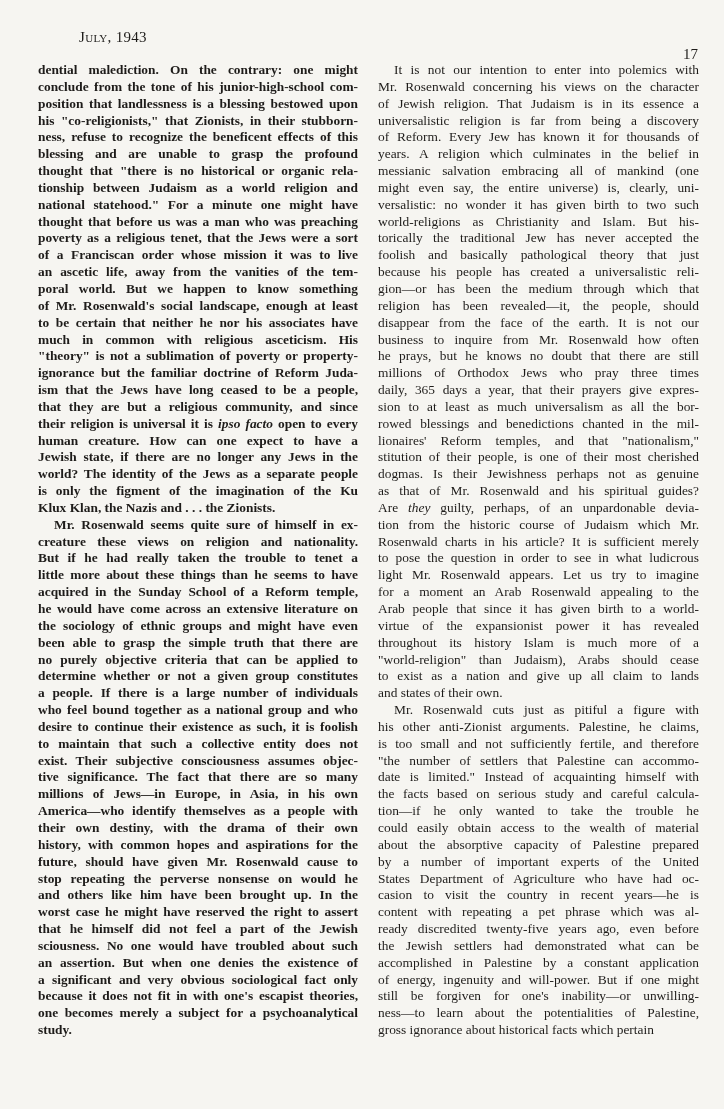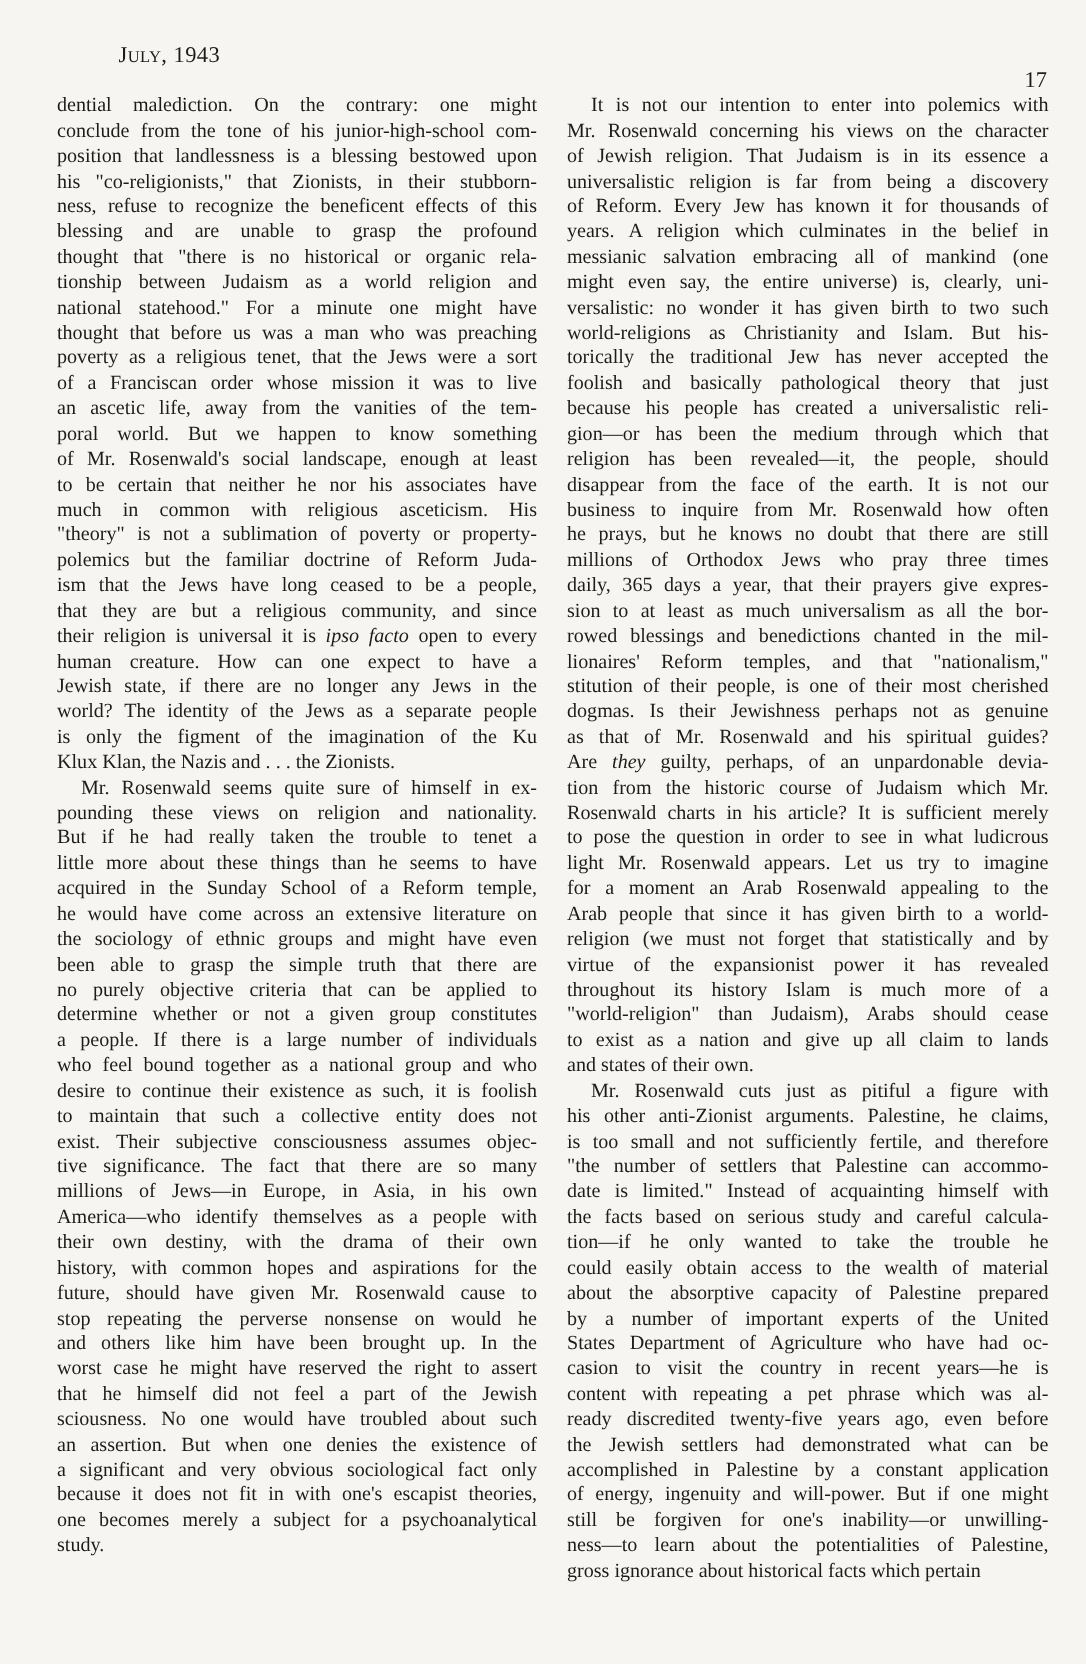--- a/index.html
+++ b/index.html
@@ -17,21 +17,21 @@
     margin-left:41px;
   }
   .running-head { position:absolute; left:0; top:0; font-variant:small-caps; letter-spacing:0.3px; }
   .page-number { position:absolute; right:0; top:17px; }
   .col {
     position:absolute; top:62px;
     font-size:13.4px; line-height:16.85px;
     text-align:justify;
     hyphens:manual;
   }
-  .col-left { left:38px; width:320px; }
+  .col-left { left:38px; width:320px;font-weight:bold; }
   .col-right { left:378px; width:321px; }
   .col p { margin:0; text-indent:0; }
   .col .line { display:block; text-align:justify; text-align-last:justify; white-space:nowrap; overflow:visible; }
   .col .line.last { text-align-last:left; }
   em { font-style:italic; }
 </style>
 </head>
 <body>
 
 <div class="header">
@@ -52,33 +52,33 @@
       <span class="line">national statehood." For a minute one might have</span>
       <span class="line">thought that before us was a man who was preaching</span>
       <span class="line">poverty as a religious tenet, that the Jews were a sort</span>
       <span class="line">of a Franciscan order whose mission it was to live</span>
       <span class="line">an ascetic life, away from the vanities of the tem-</span>
       <span class="line">poral world. But we happen to know something</span>
       <span class="line">of Mr. Rosenwald's social landscape, enough at least</span>
       <span class="line">to be certain that neither he nor his associates have</span>
       <span class="line">much in common with religious asceticism. His</span>
       <span class="line">"theory" is not a sublimation of poverty or property-</span>
-      <span class="line">polemics but the familiar doctrine of Reform Juda-</span>
+      <span class="line">ignorance but the familiar doctrine of Reform Juda-</span>
       <span class="line">ism that the Jews have long ceased to be a people,</span>
       <span class="line">that they are but a religious community, and since</span>
       <span class="line">their religion is universal it is <em>ipso facto</em> open to every</span>
       <span class="line">human creature. How can one expect to have a</span>
       <span class="line">Jewish state, if there are no longer any Jews in the</span>
       <span class="line">world? The identity of the Jews as a separate people</span>
       <span class="line">is only the figment of the imagination of the Ku</span>
       <span class="line last">Klux Klan, the Nazis and . . . the Zionists.</span>
     </p>
     <p>
       <span class="line" style="text-indent: 16px;">Mr. Rosenwald seems quite sure of himself in ex-</span>
-      <span class="line">pounding these views on religion and nationality.</span>
+      <span class="line">creature these views on religion and nationality.</span>
       <span class="line">But if he had really taken the trouble to tenet a</span>
       <span class="line">little more about these things than he seems to have</span>
       <span class="line">acquired in the Sunday School of a Reform temple,</span>
       <span class="line">he would have come across an extensive literature on</span>
       <span class="line">the sociology of ethnic groups and might have even</span>
       <span class="line">been able to grasp the simple truth that there are</span>
       <span class="line">no purely objective criteria that can be applied to</span>
       <span class="line">determine whether or not a given group constitutes</span>
       <span class="line">a people. If there is a large number of individuals</span>
       <span class="line">who feel bound together as a national group and who</span>
@@ -131,21 +131,20 @@
       <span class="line">stitution of their people, is one of their most cherished</span>
       <span class="line">dogmas. Is their Jewishness perhaps not as genuine</span>
       <span class="line">as that of Mr. Rosenwald and his spiritual guides?</span>
       <span class="line">Are <em>they</em> guilty, perhaps, of an unpardonable devia-</span>
       <span class="line">tion from the historic course of Judaism which Mr.</span>
       <span class="line">Rosenwald charts in his article? It is sufficient merely</span>
       <span class="line">to pose the question in order to see in what ludicrous</span>
       <span class="line">light Mr. Rosenwald appears. Let us try to imagine</span>
       <span class="line">for a moment an Arab Rosenwald appealing to the</span>
       <span class="line">Arab people that since it has given birth to a world-</span>
-      <span class="line">religion (we must not forget that statistically and by</span>
       <span class="line">virtue of the expansionist power it has revealed</span>
       <span class="line">throughout its history Islam is much more of a</span>
       <span class="line">"world-religion" than Judaism), Arabs should cease</span>
       <span class="line">to exist as a nation and give up all claim to lands</span>
       <span class="line last">and states of their own.</span>
     </p>
     <p>
       <span class="line" style="text-indent: 16px;">Mr. Rosenwald cuts just as pitiful a figure with</span>
       <span class="line">his other anti-Zionist arguments. Palestine, he claims,</span>
       <span class="line">is too small and not sufficiently fertile, and therefore</span>

